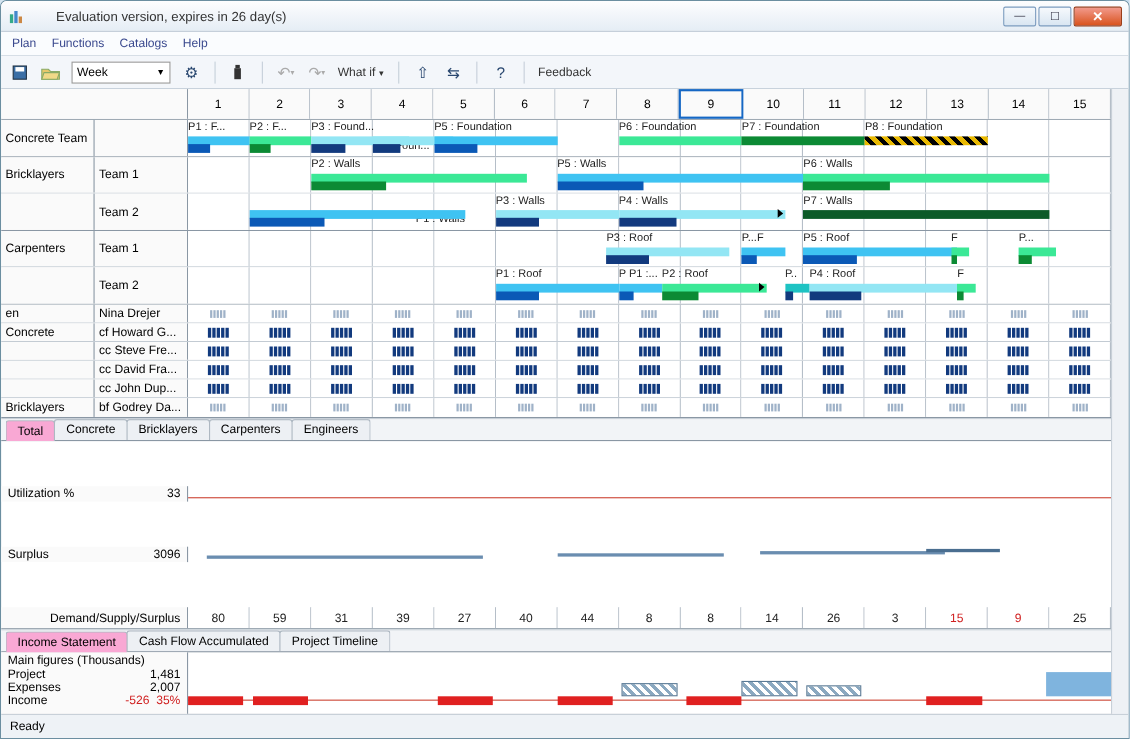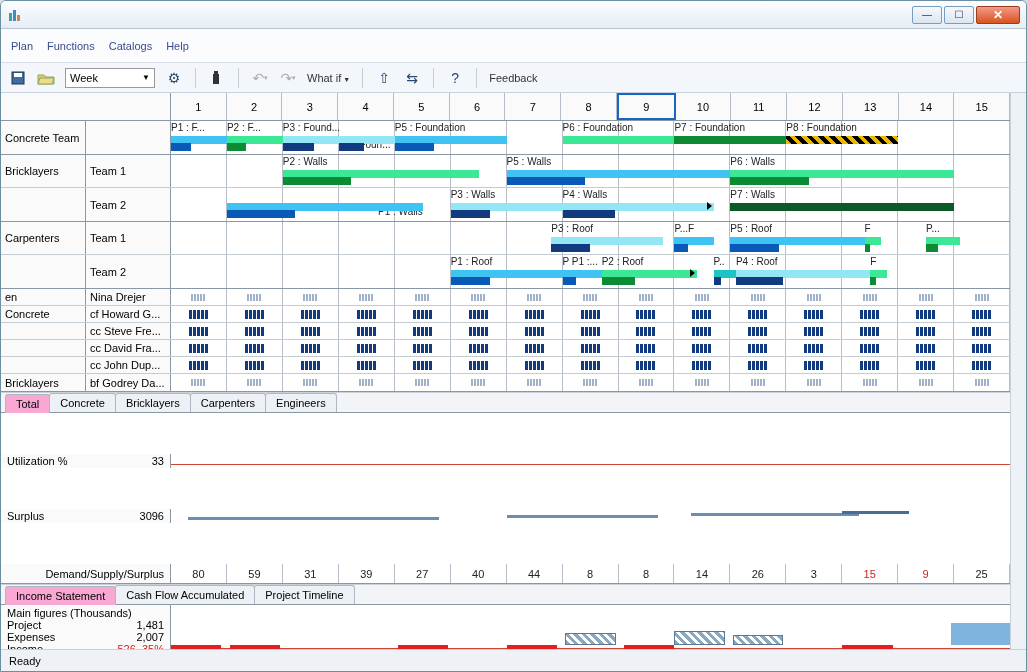--- a/index.html
+++ b/index.html
@@ -12,21 +12,21 @@
 .titlebar { height: 28px; background: linear-gradient(#fdfdfe, #e5edf5); display: flex; align-items: center; padding: 0 6px; border-bottom: 1px solid #b8c5d2; }
 .titlebar .title { flex: 0 0 auto; color: #333; font-size: 12px; margin-left: 4px; }
 .titlebar .eval { margin-left: 28px; color: #333; font-size: 12px; }
 .titlebar .spacer { flex: 1; }
 .win-btns { display: flex; gap: 2px; }
 .win-btn { width: 30px; height: 18px; border: 1px solid #7a9bbe; border-radius: 2px; background: linear-gradient(#f6f9fc, #d9e6f2); display: flex; align-items: center; justify-content: center; font-size: 10px; color: #334; cursor: default; }
 .win-btn.close { width: 44px; background: linear-gradient(#f29a8c, #d9531e); color: #fff; border-color: #9a3d1a; }
 .win-btn.close .x { font-weight: bold; font-size: 12px; }
 
 
-.menubar { height: 34px; display: flex; align-items: center; padding: 0 10px; gap: 14px; background: #fafcfe; border-bottom: 1px solid #d6dee6; }
+.menubar { height: 22px; display: flex; align-items: center; padding: 0 10px; gap: 14px; background: #fafcfe; border-bottom: 1px solid #d6dee6; }
 .menubar span { color: #3b4a8f; cursor: default; }
 
 
 .toolbar { height: 30px; background: #f3f6fa; border-bottom: 1px solid #c8d2dc; display: flex; align-items: center; padding: 0 8px; gap: 10px; }
 .toolbar .sep { width: 1px; height: 20px; background: #c5cfd9; margin: 0 2px; }
 .tb-icon { width: 18px; height: 18px; display: flex; align-items: center; justify-content: center; color: #2a4870; font-size: 14px; }
 .tb-select { height: 20px; width: 90px; border: 1px solid #999; background: #fff; padding: 0 4px; display: flex; align-items: center; justify-content: space-between; }
 .tb-select .arrow { font-size: 8px; }
 .tb-text { color: #333; cursor: default; }
 .tb-text .drop { font-size: 7px; margin-left: 2px; }
@@ -127,20 +127,21 @@
 <div class="window">
 
   <div class="titlebar">
     <span>
       <svg width="16" height="16">
           <rect x="2" y="6" width="3" height="8" fill="#3a8"></rect>
           <rect x="6" y="3" width="3" height="11" fill="#48c"></rect>
           <rect x="10" y="8" width="3" height="6" fill="#c84"></rect>
         </svg>
     </span>
+    <span class="eval">Evaluation version, expires in 26 day(s)</span>
     <span class="spacer"></span>
     <div class="win-btns">
       <div class="win-btn">—</div>
       <div class="win-btn">☐</div>
       <div class="win-btn close">
           <span class="x">✕</span>
         </div>
     </div>
   </div>
 

